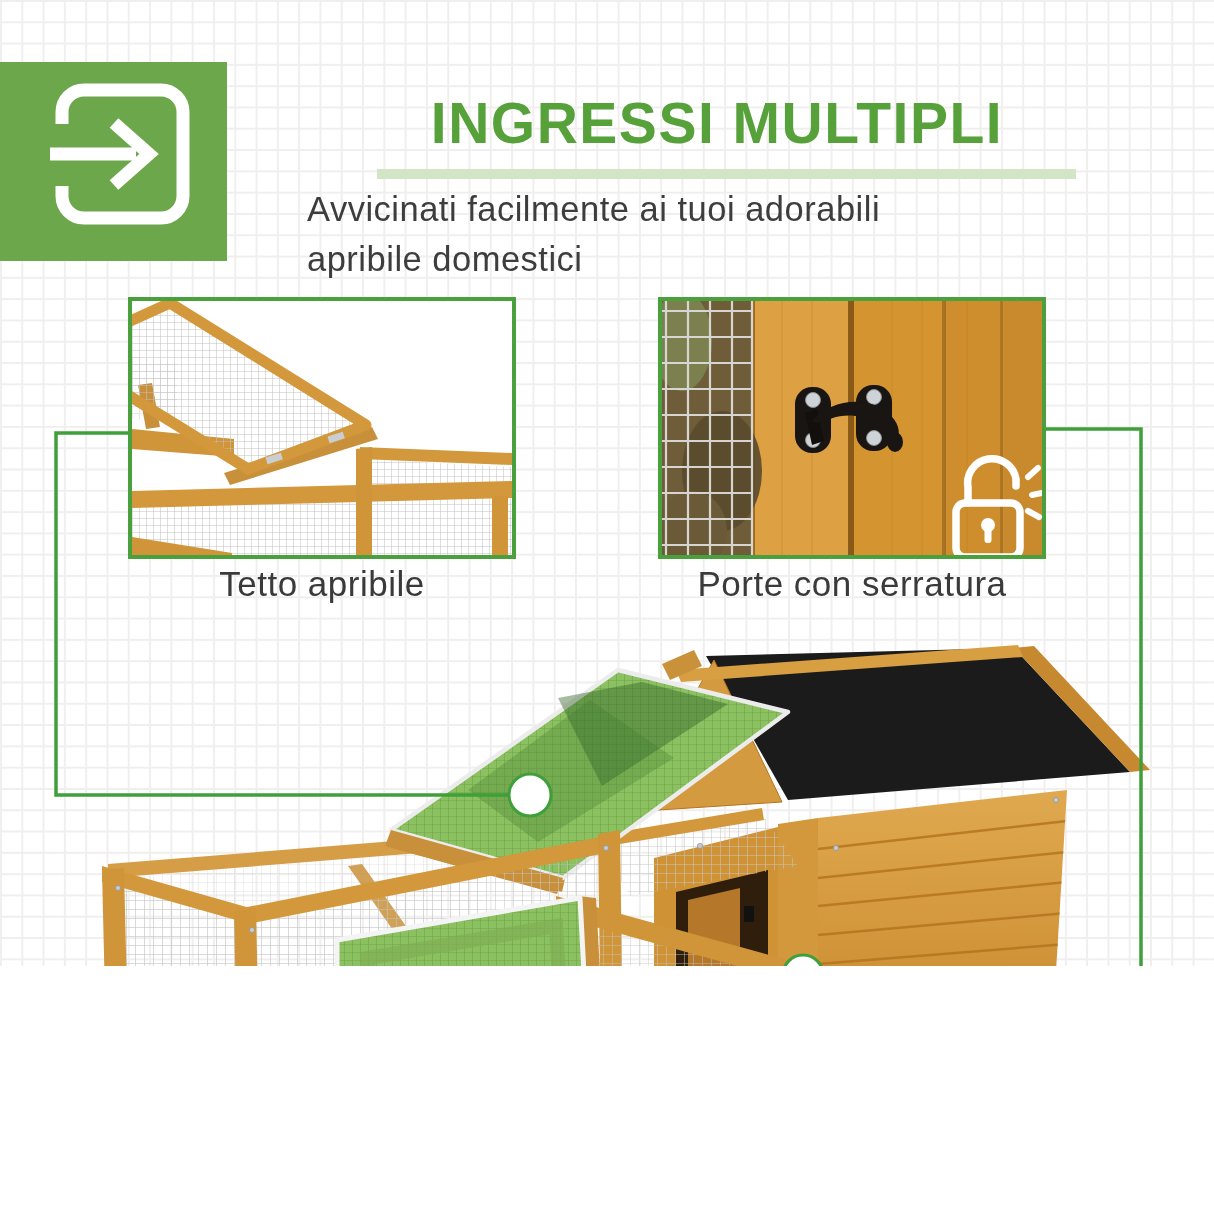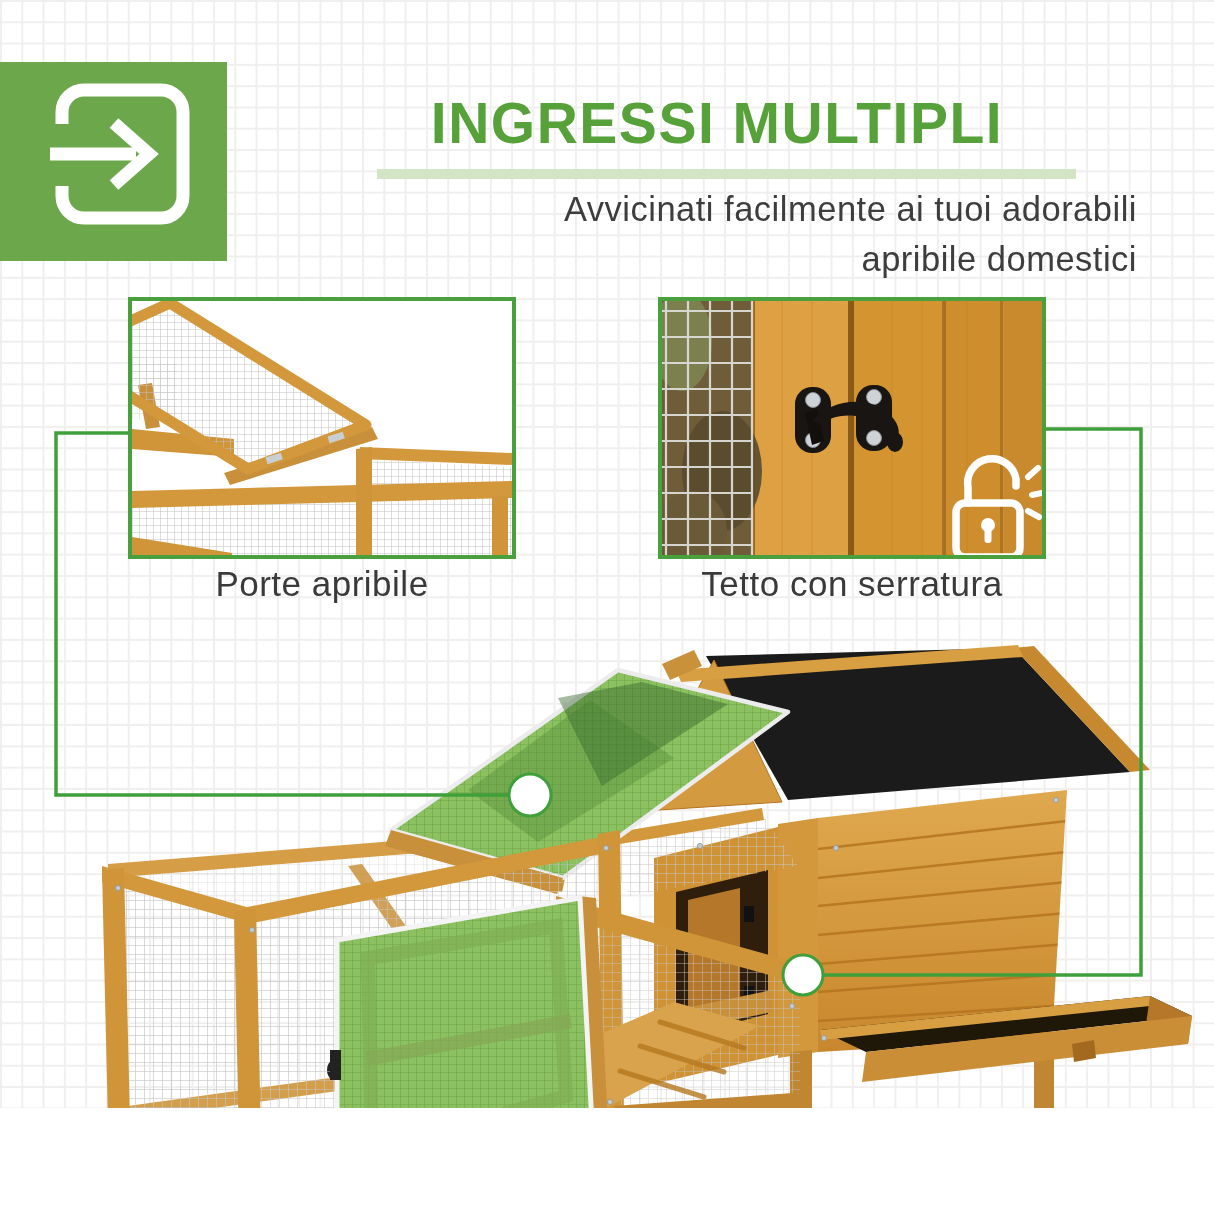--- a/index.html
+++ b/index.html
@@ -1,39 +1,39 @@
 <!DOCTYPE html>
 <html style="--brand-green: #6ca84b; --title-green: #57a13a; --underline-green: #d2e5c4; --line-green: #3f9f3a; --border-green: #4aa03c; --text-dark: #3d3d3d; --grid-line: #f1eeee; --wood-light: #e2aa52; --wood-mid: #d3983b; --wood-dark: #b5741f; --roof-black: #1b1b1b; --mesh-green: #8cc161; --tray-dark: #1f1708;"><head>
 <meta charset="utf-8">
 <style>
   html,body{margin:0;padding:0;}
   body{font-family:"Liberation Sans", sans-serif;}
   .canvas{
-    position:relative;width:1214px;height:1108px;overflow:hidden;background:#ffffff;
+    position:relative;width:1214px;height:966px;overflow:hidden;background:#ffffff;
     background-image:
       linear-gradient(to right, var(--grid-line,#f1eeee) 1.6px, transparent 1.6px),
       linear-gradient(to bottom, var(--grid-line,#f1eeee) 1.6px, transparent 1.6px);
     background-size:21.3px 21.3px;
   }
   .icon-box{
     position:absolute;left:0;top:62px;width:227px;height:199px;
     background:var(--brand-green,#6ca84b);
   }
   .icon-box svg{position:absolute;left:0;top:0;}
   .page-title{
     position:absolute;left:307px;top:90px;width:820px;text-align:center;
     font-size:57px;font-weight:bold;letter-spacing:1.5px;
     color:var(--title-green,#57a13a);white-space:nowrap;
   }
   .title-underline{
     position:absolute;left:377px;top:169px;width:699px;height:10px;
     background:var(--underline-green,#d2e5c4);
   }
   .subtitle{
-    position:absolute;left:317px;top:184px;width:820px;text-align:right;
+    position:absolute;left:307px;top:184px;width:820px;text-align:left;
     font-size:34.5px;line-height:50px;color:var(--text-dark,#3d3d3d);letter-spacing:.5px;
   }
   .inset{
     position:absolute;top:297px;width:388px;height:262px;box-sizing:border-box;
     border:4px solid var(--border-green,#4aa03c);background:#ffffff;overflow:hidden;z-index:4;
   }
   .inset-left{left:128px;}
   .inset-right{left:658px;}
   .caption{
     position:absolute;top:564px;width:460px;text-align:center;
@@ -122,22 +122,22 @@
       <g transform="translate(280,152)">
         <rect x="14" y="50" width="64" height="54" rx="9" fill="none" stroke="#ffffff" stroke-width="7.5"></rect>
         <path d="M26,50 V34 A24,24 0 0 1 74,26 V33" fill="none" stroke="#ffffff" stroke-width="7.5" stroke-linecap="round"></path>
         <circle cx="46" cy="72" r="7" fill="#ffffff"></circle>
         <rect x="42.5" y="74" width="7" height="16" rx="3" fill="#ffffff"></rect>
         <path d="M86,24 L96,15 M90,42 L100,40 M86,58 L97,64" stroke="#ffffff" stroke-width="6" stroke-linecap="round"></path>
       </g>
     </svg>
   </div>
 
-  <div class="caption caption-left">Porte apribile</div>
-  <div class="caption caption-right">Tetto con serratura</div>
+  <div class="caption caption-left">Tetto apribile</div>
+  <div class="caption caption-right">Porte con serratura</div>
 
   <svg class="product-svg" width="1214" height="1214" viewBox="0 0 1214 1214">
     <defs>
       <pattern id="mw" width="9" height="9" patternUnits="userSpaceOnUse">
         <path d="M9,0 H0 V9" fill="none" stroke="#c6c6c6" stroke-width="1.1"></path>
       </pattern>
       <pattern id="mg" width="8" height="8" patternUnits="userSpaceOnUse">
         <rect width="8" height="8" fill="var(--mesh-green,#8cc161)"></rect>
         <path d="M8,0 H0 V8" fill="none" stroke="#6ea348" stroke-width="1.2"></path>
       </pattern>

